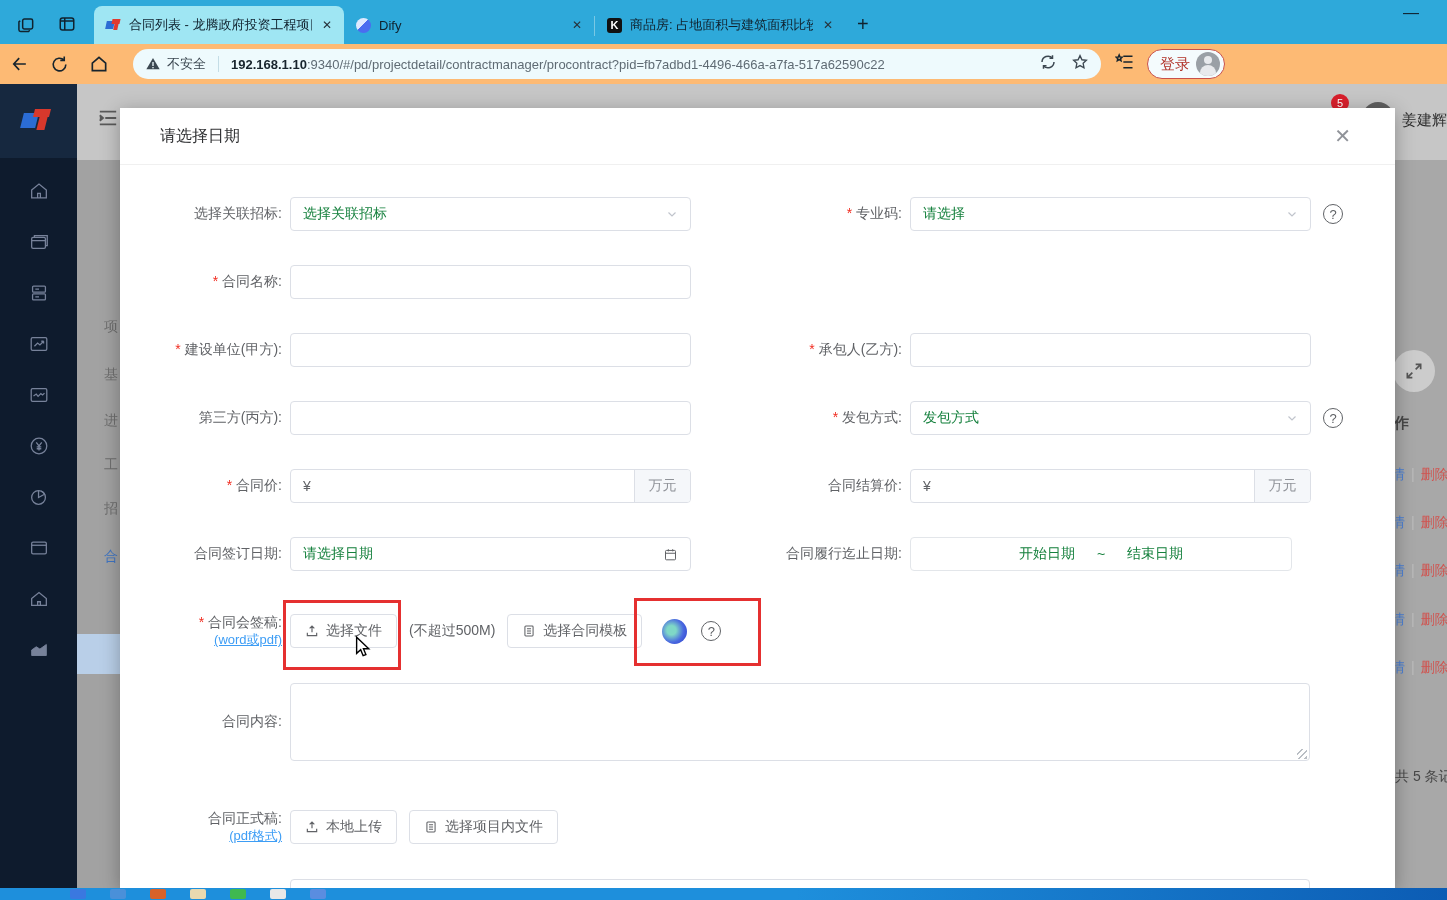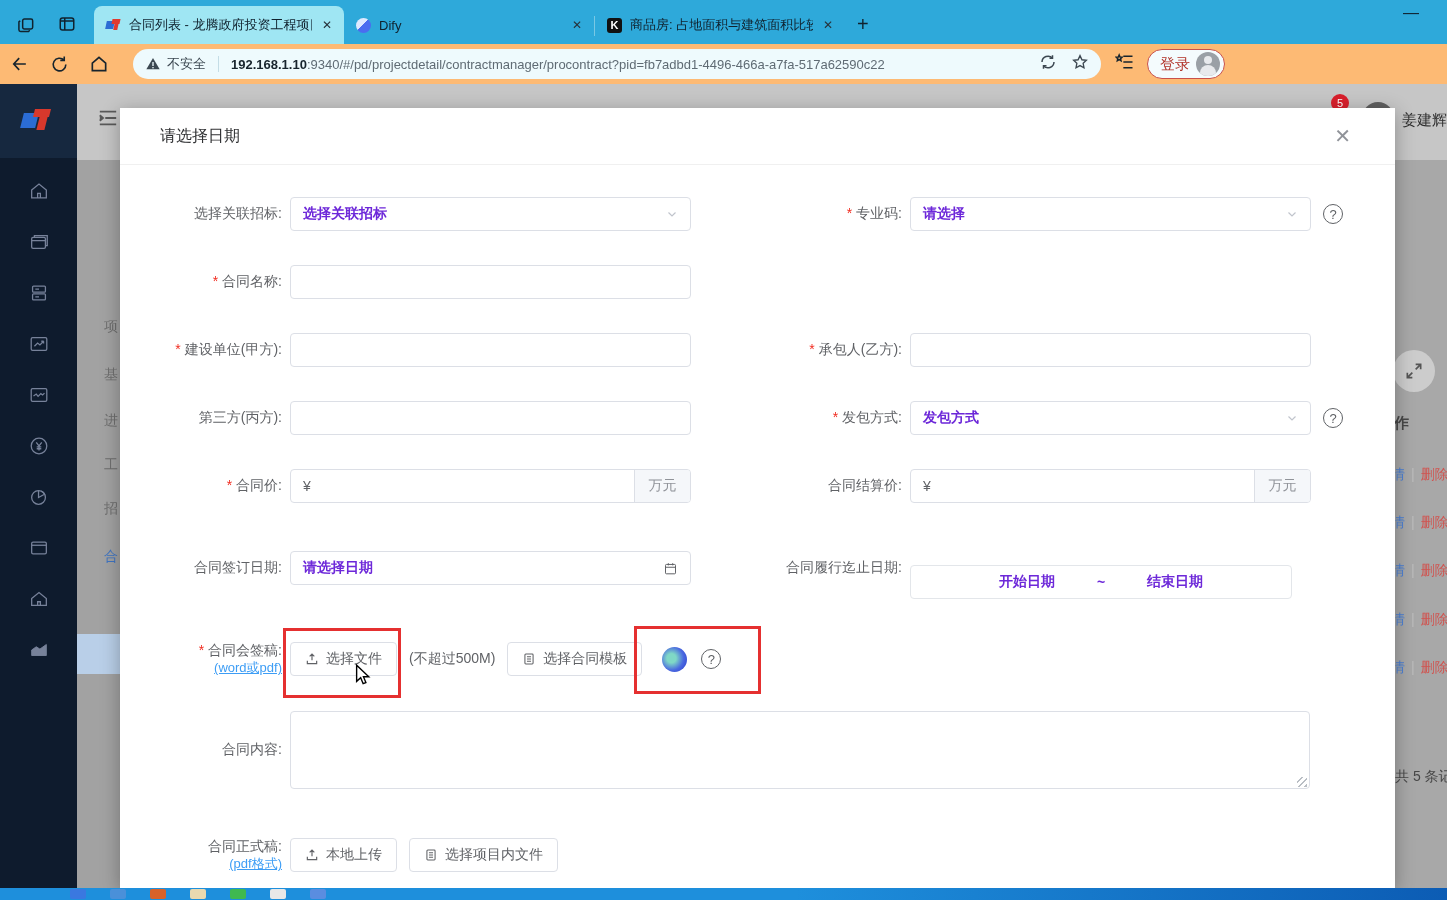--- a/index.html
+++ b/index.html
@@ -102,28 +102,28 @@
   .fitem.l { width:578px;align-items:center; }
   .fitem.r { margin-left:42px; }
   .flabel { width:170px; text-align:right; padding-right:8px; font-size:14px; color:#606266;
     line-height:1.25; }
   .flabel .sub { display:block; font-size:13px; color:#3d9df5;text-decoration:underline; }
   .req:before { content:"*"; color:#f12c20; margin-right:4px; }
 
   .ctl { width:401px; height:34px; border:1px solid #dcdfe6; border-radius:4px; background:#fff;
     display:flex; align-items:center; font-size:14px; color:#606266; padding:0 12px; }
   .ctl.sel { justify-content:space-between; }
-  .ph { color:#6d28d9;font-weight:bold; }
+  .ph { color:#15803d; }
   input.ctl { outline:none; }
   input.ctl::placeholder { color:#bfc4cc; }
   .ctl.grp { padding:0; overflow:hidden; }
   .ctl.grp .prefix { padding:0 12px; color:#606266; flex:1; }
   .ctl.grp .unit { width:56px; height:100%; background:#f5f7fa; border-left:1px solid #dcdfe6;
     display:flex; align-items:center; justify-content:center; color:#909399; }
-  .ctl.range { width:382px; justify-content:center; gap:42px; border-color:#e3e6ea;margin-top:28px; }
+  .ctl.range { width:382px; justify-content:center; gap:22px; border-color:#e3e6ea; }
   .help-q { width:20px; height:20px; border:1.5px solid #5f6266; border-radius:50%; margin-left:12px;
     display:flex; align-items:center; justify-content:center; font-size:13px; color:#5f6266; flex:none; }
 
   .btn { height:34px; border:1px solid #dcdfe6; border-radius:4px; background:#fff; color:#606266;
     font-size:14px; display:inline-flex; align-items:center; gap:7px; padding:0 14px; white-space:nowrap; }
   .btn svg { flex:none; }
   .note { font-size:14px; color:#606266; margin:0 12px; white-space:nowrap; }
   .gap12 { width:12px; flex:none; }
   .orb { width:25px; height:25px; border-radius:50%; margin-left:20px; flex:none;
     background:radial-gradient(circle at 38% 45%, #7fd8c6 0 22%, #4a69e0 58%, #2638c8 100%); }

